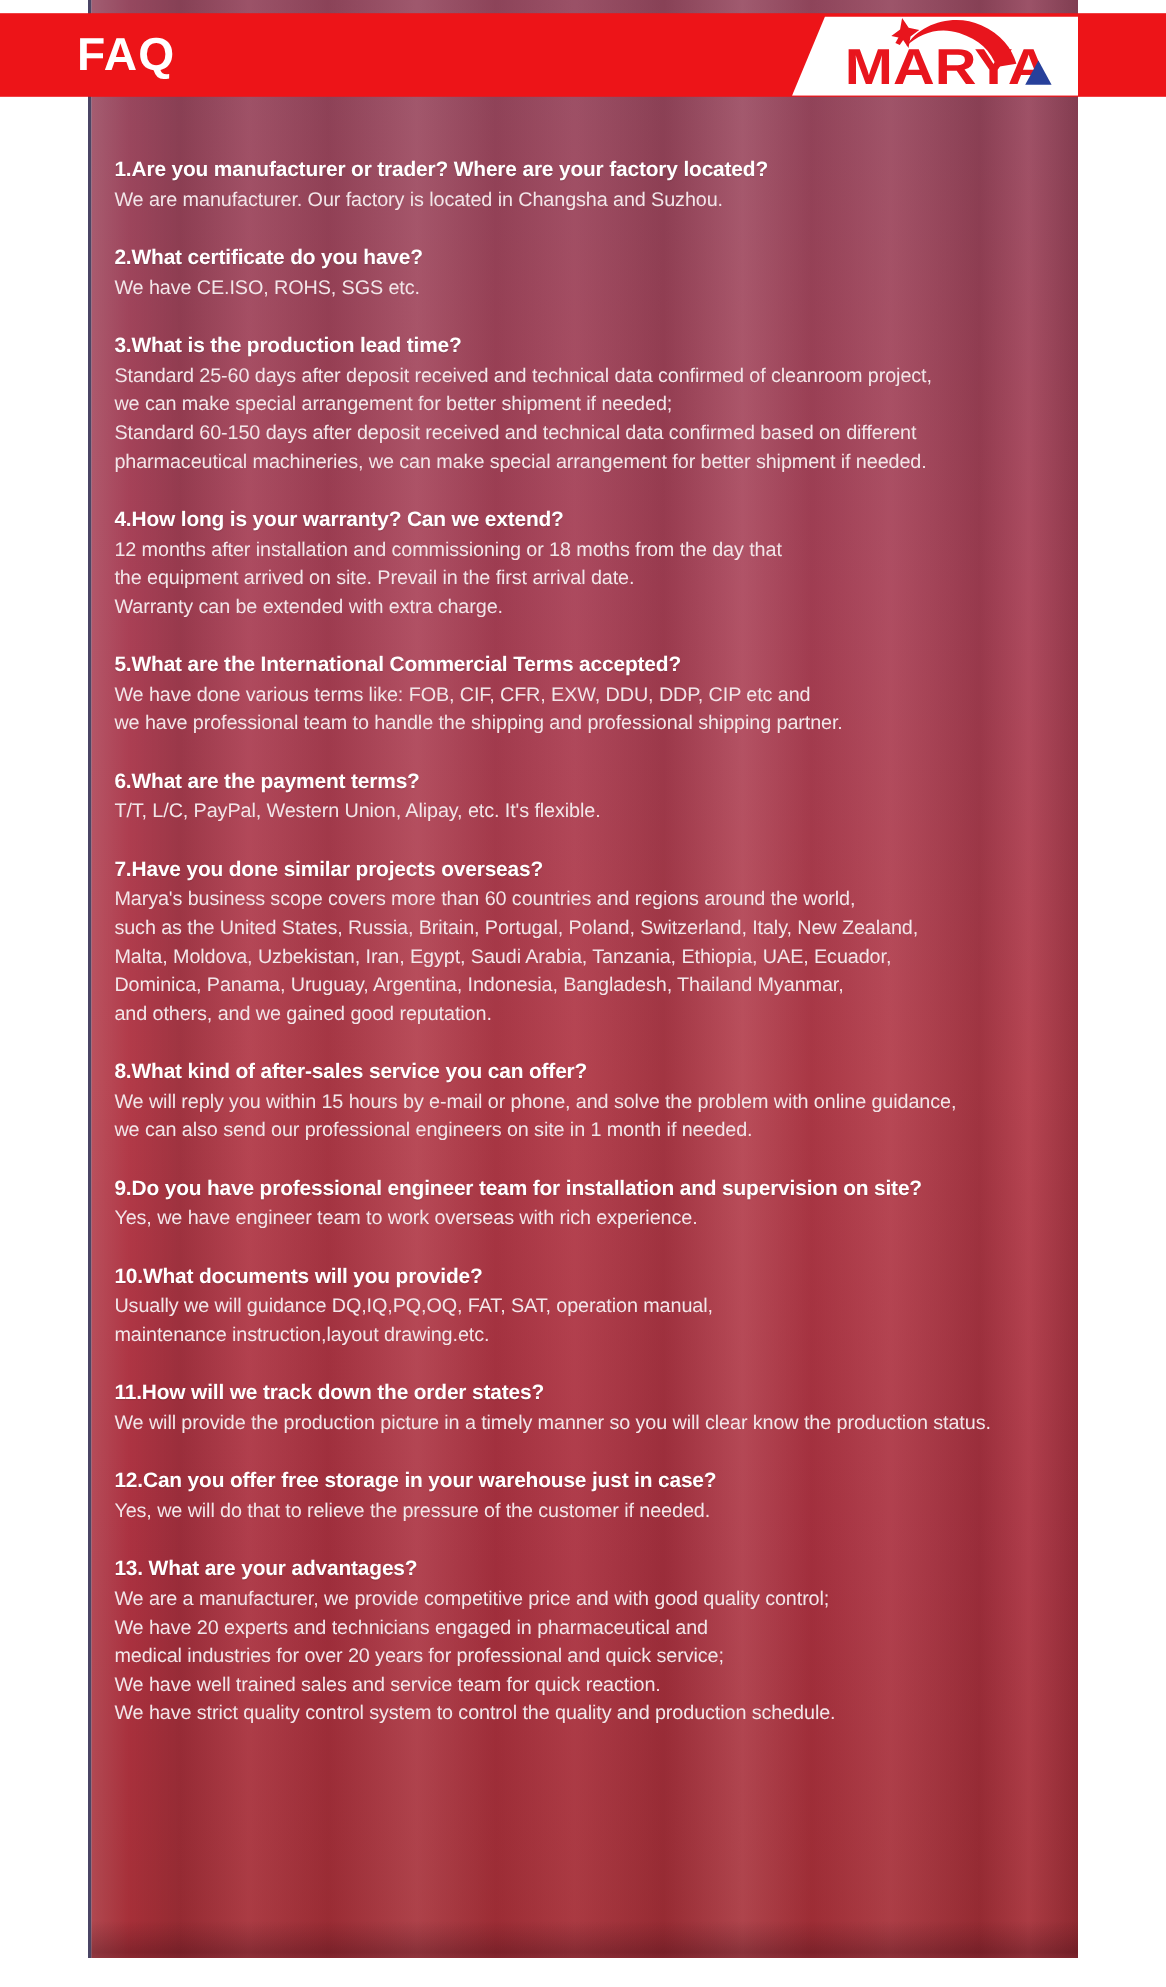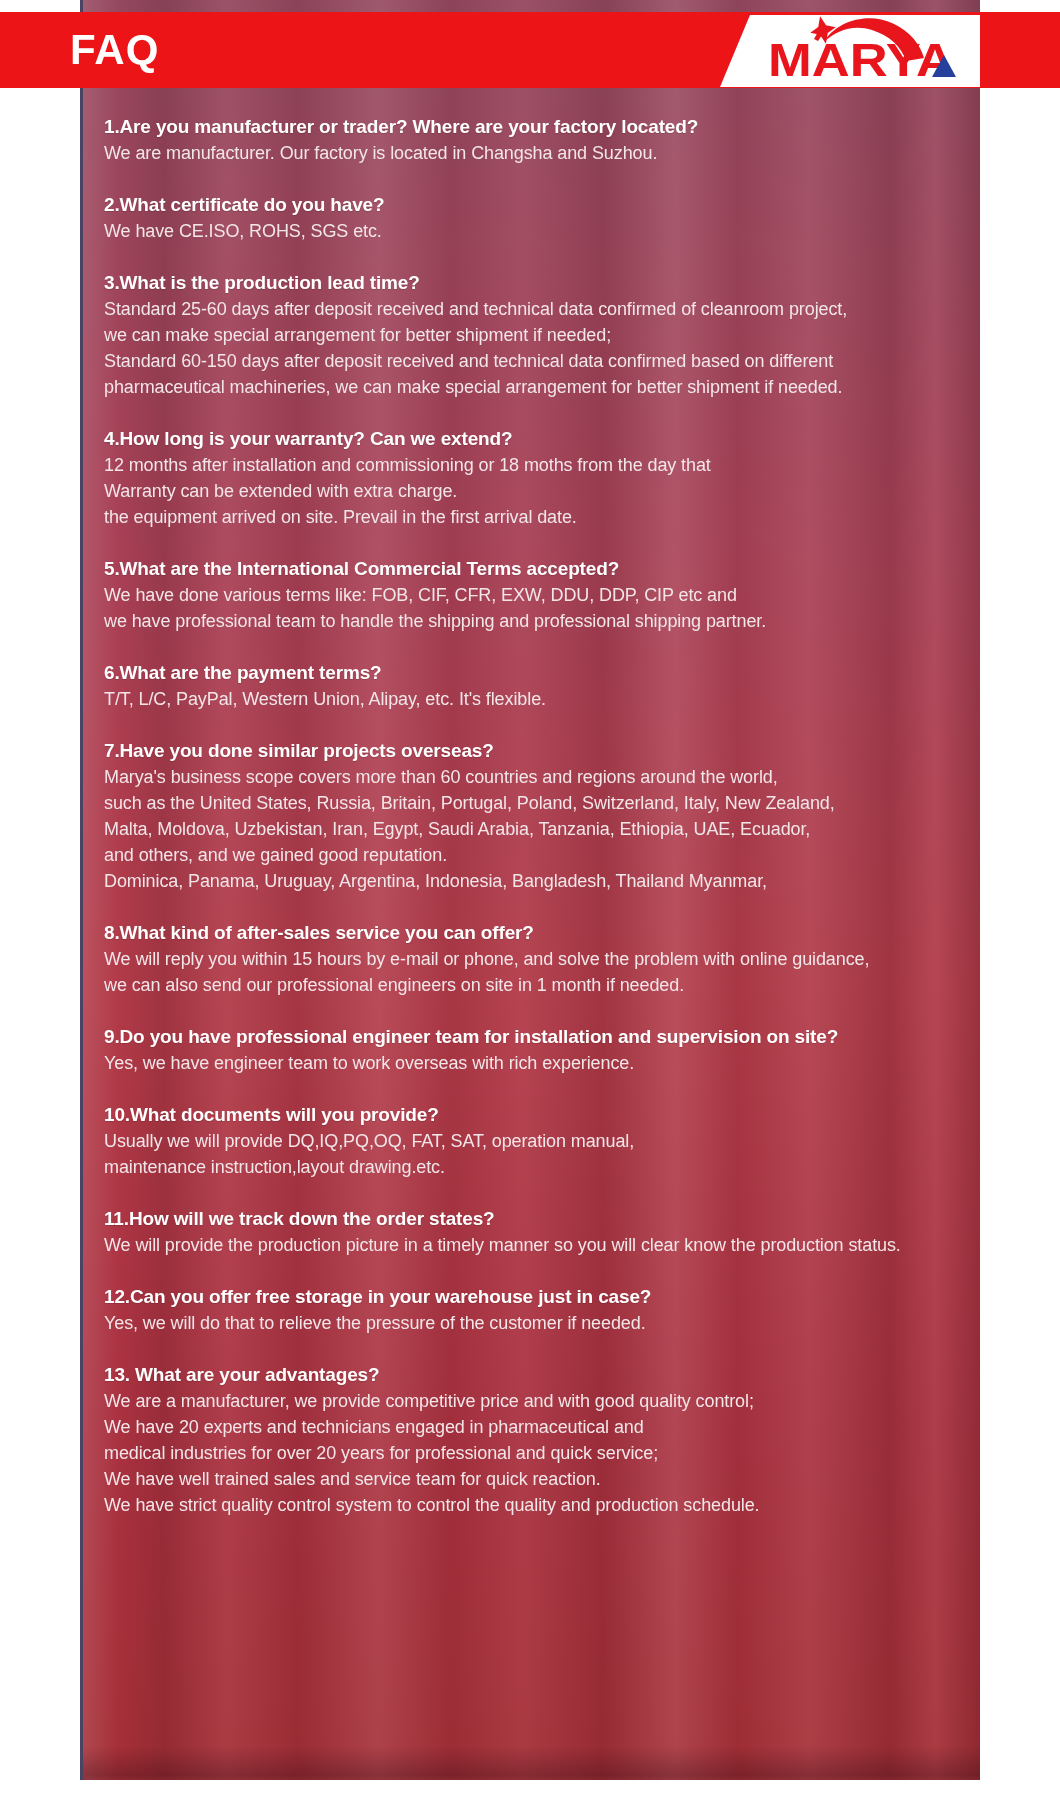--- a/index.html
+++ b/index.html
@@ -61,20 +61,21 @@
   
   .faq-list{
     position:relative;z-index:2;
     padding:114px 20px 0 21px;
   }
   .faq-item{margin-bottom:26px;}
   .question{
     color:var(--text-white);font-weight:bold;font-size:19px;line-height:26px;
     letter-spacing:-0.15px;white-space:nowrap;
     text-shadow:0 1px 1px rgba(0,0,0,.15);
+    margin-top:28px;
   }
   .answer-line{
     color:var(--answer-white);font-weight:normal;font-size:18px;line-height:26px;
     letter-spacing:-0.1px;white-space:nowrap;
   }
 </style>
 </head>
 <body>
 
 <div class="page">
@@ -92,52 +93,52 @@
         <div class="faq-item">
           <div class="question">3.What is the production lead time?</div>
           <div class="answer-line">Standard 25-60 days after deposit received and technical data confirmed of cleanroom project,</div>
           <div class="answer-line">we can make special arrangement for better shipment if needed;</div>
           <div class="answer-line">Standard 60-150 days after deposit received and technical data confirmed based on different</div>
           <div class="answer-line">pharmaceutical machineries, we can make special arrangement for better shipment if needed.</div>
         </div>
         <div class="faq-item">
           <div class="question">4.How long is your warranty? Can we extend?</div>
           <div class="answer-line">12 months after installation and commissioning or 18 moths from the day that</div>
+          <div class="answer-line">the equipment arrived on site. Prevail in the first arrival date.</div>
           <div class="answer-line">Warranty can be extended with extra charge.</div>
-          <div class="answer-line">the equipment arrived on site. Prevail in the first arrival date.</div>
         </div>
         <div class="faq-item">
           <div class="question">5.What are the International Commercial Terms accepted?</div>
           <div class="answer-line">We have done various terms like: FOB, CIF, CFR, EXW, DDU, DDP, CIP etc and</div>
           <div class="answer-line">we have professional team to handle the shipping and professional shipping partner.</div>
         </div>
         <div class="faq-item">
           <div class="question">6.What are the payment terms?</div>
           <div class="answer-line">T/T, L/C, PayPal, Western Union, Alipay, etc. It's flexible.</div>
         </div>
         <div class="faq-item">
           <div class="question">7.Have you done similar projects overseas?</div>
           <div class="answer-line">Marya's business scope covers more than 60 countries and regions around the world,</div>
           <div class="answer-line">such as the United States, Russia, Britain, Portugal, Poland, Switzerland, Italy, New Zealand,</div>
           <div class="answer-line">Malta, Moldova, Uzbekistan, Iran, Egypt, Saudi Arabia, Tanzania, Ethiopia, UAE, Ecuador,</div>
+          <div class="answer-line">Dominica, Panama, Uruguay, Argentina, Indonesia, Bangladesh, Thailand Myanmar,</div>
           <div class="answer-line">and others, and we gained good reputation.</div>
-          <div class="answer-line">Dominica, Panama, Uruguay, Argentina, Indonesia, Bangladesh, Thailand Myanmar,</div>
         </div>
         <div class="faq-item">
           <div class="question">8.What kind of after-sales service you can offer?</div>
           <div class="answer-line">We will reply you within 15 hours by e-mail or phone, and solve the problem with online guidance,</div>
           <div class="answer-line">we can also send our professional engineers on site in 1 month if needed.</div>
         </div>
         <div class="faq-item">
           <div class="question">9.Do you have professional engineer team for installation and supervision on site?</div>
           <div class="answer-line">Yes, we have engineer team to work overseas with rich experience.</div>
         </div>
         <div class="faq-item">
           <div class="question">10.What documents will you provide?</div>
-          <div class="answer-line">Usually we will provide DQ,IQ,PQ,OQ, FAT, SAT, operation manual,</div>
+          <div class="answer-line">Usually we will guidance DQ,IQ,PQ,OQ, FAT, SAT, operation manual,</div>
           <div class="answer-line">maintenance instruction,layout drawing.etc.</div>
         </div>
         <div class="faq-item">
           <div class="question">11.How will we track down the order states?</div>
           <div class="answer-line">We will provide the production picture in a timely manner so you will clear know the production status.</div>
         </div>
         <div class="faq-item">
           <div class="question">12.Can you offer free storage in your warehouse just in case?</div>
           <div class="answer-line">Yes, we will do that to relieve the pressure of the customer if needed.</div>
         </div>

